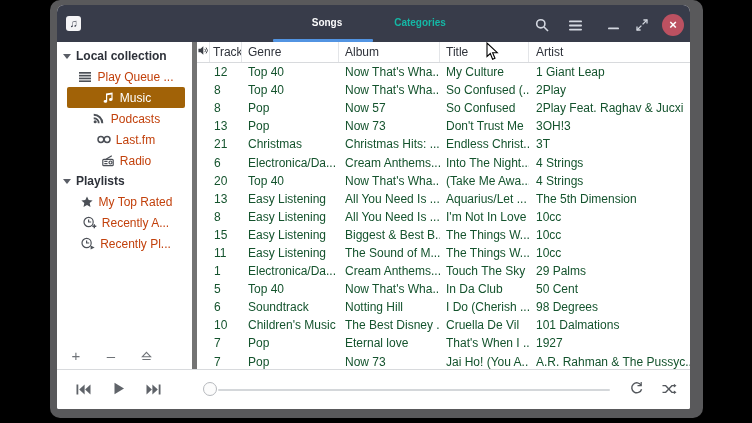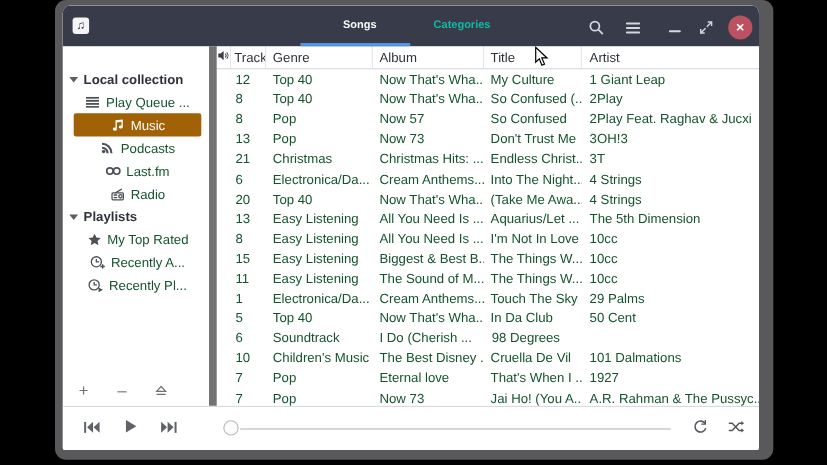--- a/index.html
+++ b/index.html
@@ -14,24 +14,24 @@
            color:#383c4a;font-size:11px;line-height:15px;text-align:center}
   .tab{position:absolute;top:0;height:37px;line-height:36px;font-size:10px;font-weight:bold;text-align:center;cursor:default}
   .tab.active{color:#fbfbfc}
   .tab.inactive{color:#14b8a6}
   .tab-underline{position:absolute;left:216px;top:34px;width:100px;height:2.5px;background:#5294e2;border-radius:1px}
   .tb-btn{position:absolute;top:9px;width:22px;height:22px;display:flex;align-items:center;justify-content:center;color:#d3d7e0}
   .tb-btn svg{display:block}
   .close-btn{border-radius:50%;background:#bc5161;color:#fff;font-size:13px;font-weight:bold;line-height:22px;text-align:center;display:block}
   
   .wbody{flex:1;display:flex;min-height:0}
-  .sidebar{flex:0 0 140px;border-right:7px solid #737373;position:relative;padding-top:20px;box-sizing:border-box}
+  .sidebar{flex:0 0 140px;border-right:5px solid #737373;position:relative;padding-top:4px;box-sizing:border-box}
   .section-header{height:20px;display:flex;align-items:center;padding-left:6px;font-size:12px;font-weight:bold;color:#2e323a;gap:5px}
   .tri{width:0;height:0;border-left:4px solid transparent;border-right:4px solid transparent;border-top:5px solid #5a5e66}
-  .sidebar-item{height:21px;display:flex;align-items:center;justify-content:center;font-size:12px;color:#14532d;gap:5px;margin:0 7px 0 10px;border-radius:2px;white-space:nowrap}
+  .sidebar-item{height:21px;display:flex;align-items:center;justify-content:center;font-size:12px;color:#c2410c;gap:5px;margin:0 7px 0 10px;border-radius:2px;white-space:nowrap}
   .sidebar-item.selected{background:#a16207;color:#fff}
   .item-icon{width:14px;height:13px;display:flex;align-items:center;justify-content:center;color:#4c5057}
   .sidebar-item.selected .item-icon{color:#fff}
   .item-icon svg{display:block}
   .side-toolbar{position:absolute;bottom:7px;left:12px;display:flex;gap:21px;align-items:center;color:#6e7277}
   .side-tool{width:14px;height:14px;display:flex;align-items:center;justify-content:center;font-size:15px;color:#6e7277}
   
   .main{flex:1;display:flex;flex-direction:column;min-width:0}
   .thead{display:grid;grid-template-columns:13px 32px 97px 101px 89px 1fr;flex:0 0 20px;border-bottom:1px solid #d8dadd;
          font-size:12px;font-weight:normal;color:#2e323a;align-items:center}
@@ -355,20 +355,21 @@
     <div class="cell">Top 40</div>
     <div class="cell">Now That's Wha...</div>
     <div class="cell">In Da Club</div>
     <div class="cell c-artist">50 Cent</div>
   </div>
 
   <div class="trow">
     <div class="cell"></div>
     <div class="cell c-track">6</div>
     <div class="cell">Soundtrack</div>
+    <div class="cell">Notting Hill</div>
     <div class="cell">I Do (Cherish ...</div>
     <div class="cell c-artist">98 Degrees</div>
   </div>
 
   <div class="trow">
     <div class="cell"></div>
     <div class="cell c-track">10</div>
     <div class="cell">Children's Music</div>
     <div class="cell">The Best Disney ...</div>
     <div class="cell">Cruella De Vil</div>

